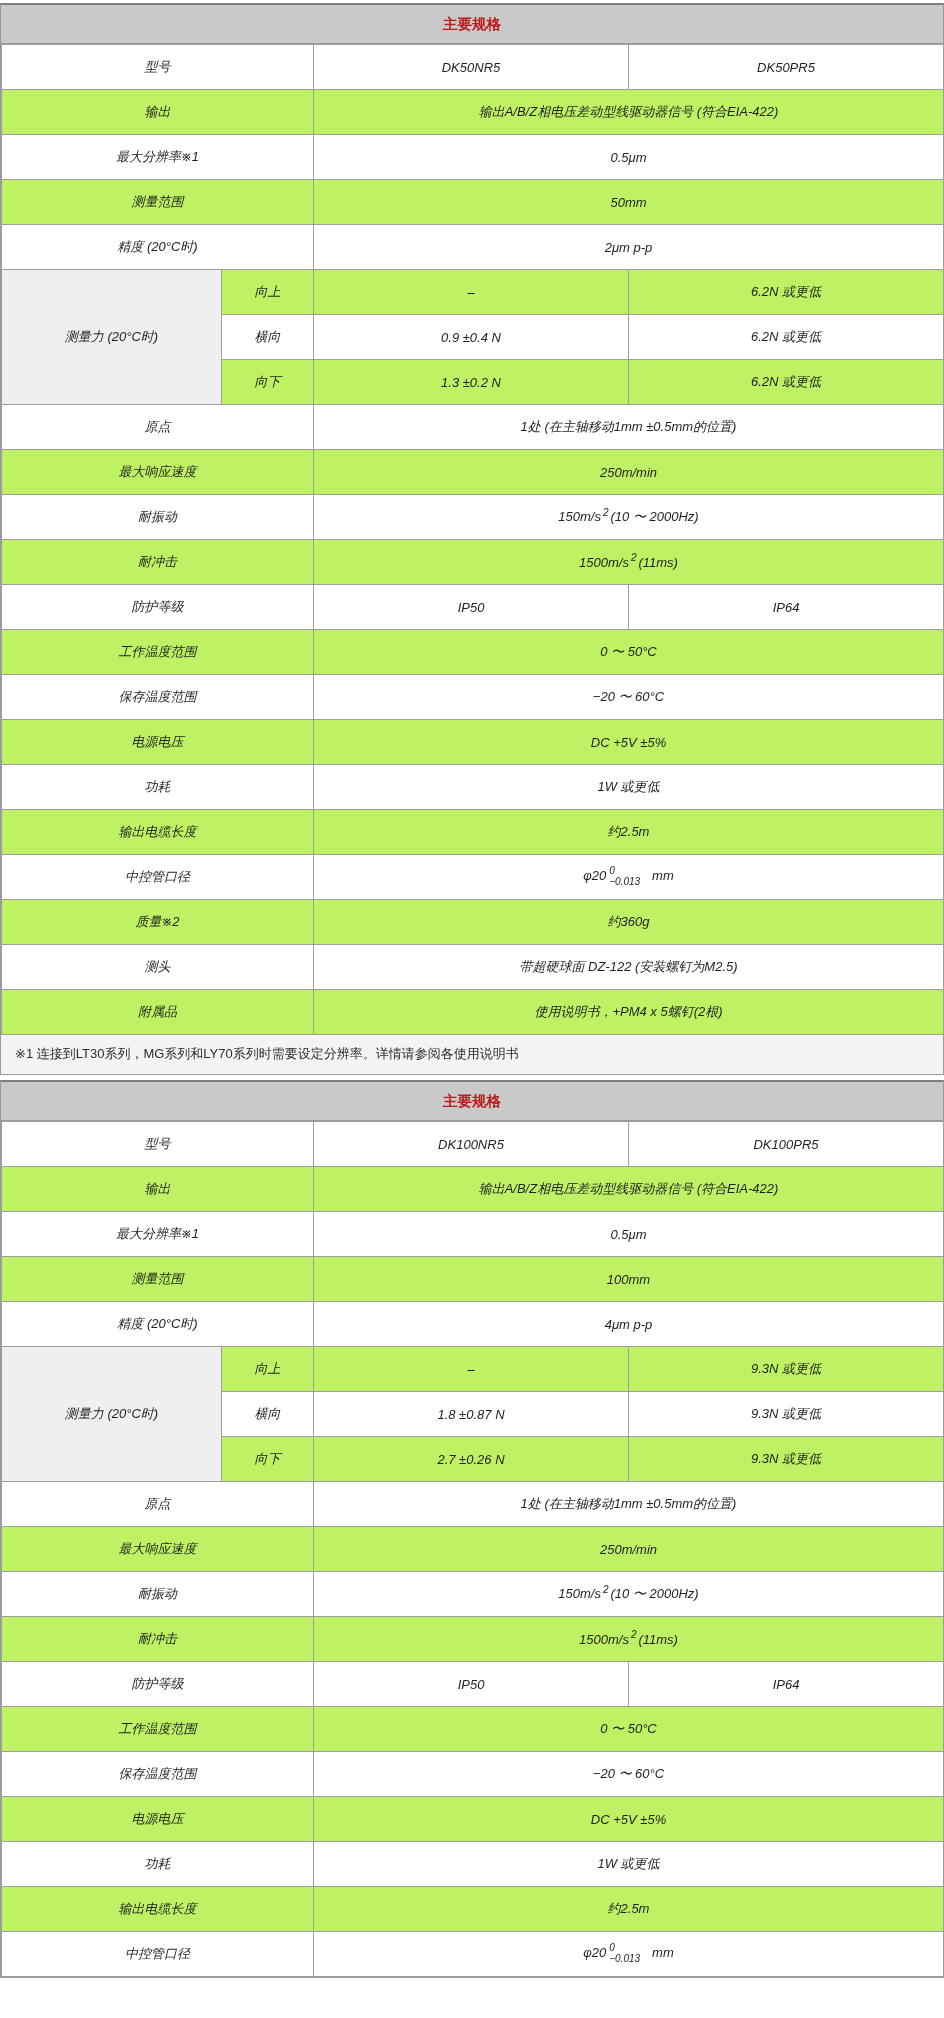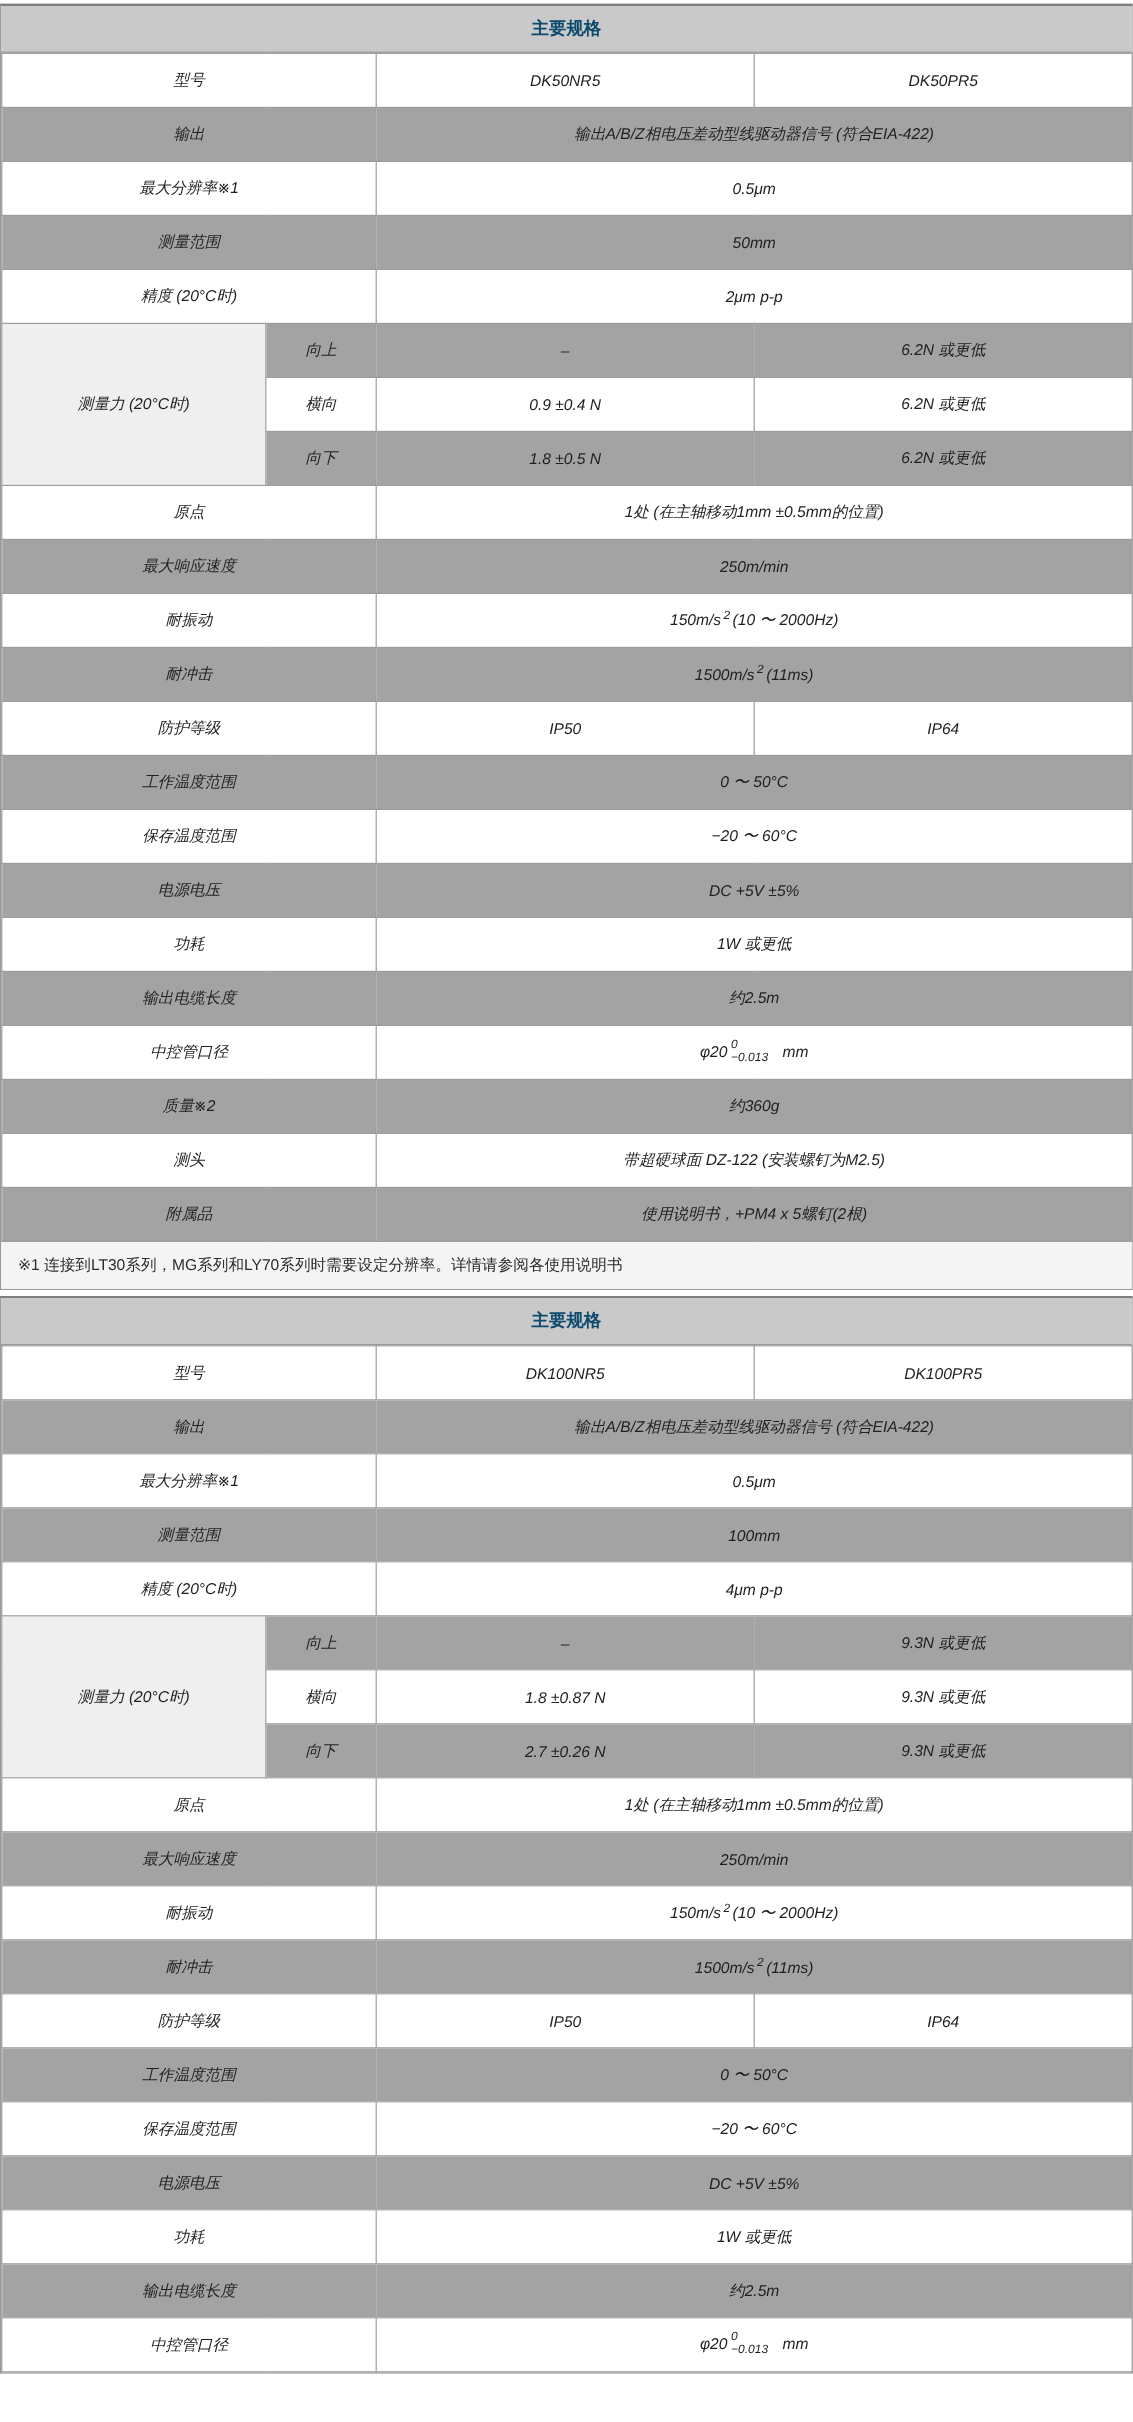--- a/index.html
+++ b/index.html
@@ -17,40 +17,40 @@
     margin: 0 0 5px 0;
     background: #ffffff;
   }
   .spec-title {
     background: #c9c9c9;
     height: 38px;
     line-height: 38px;
     text-align: center;
     font-weight: bold;
     font-size: 14.5px;
-    color: #0c4a6e;
+    color: #b91c1c;
     border-bottom: 1px solid #9a9a9a;
   }
   table.spec-table {
     width: 100%;
     border-collapse: collapse;
     table-layout: fixed;
     font-style: italic;
   }
   table.spec-table td {
     border: 1px solid #9e9e9e;
     height: 40px;
     text-align: center;
     vertical-align: middle;
     font-size: 13px;
     padding: 2px 8px;
     background: #ffffff;
     overflow: hidden;
   }
-  tr.alt td { background: #a3a3a3; }
+  tr.alt td { background: #bef264; }
   td.group-label { background: #efefef !important; }
 
   sup.unit-sup {
     font-size: 10px;
     vertical-align: super;
     line-height: 0;
     margin: 0 2px 0 2px;
   }
   .tol-stack {
     display: inline-flex;
@@ -112,21 +112,21 @@
           <td>–</td>
           <td>6.2N 或更低</td>
         </tr>
         <tr>
           <td>横向</td>
           <td>0.9 ±0.4 N</td>
           <td>6.2N 或更低</td>
         </tr>
         <tr class="alt">
           <td>向下</td>
-          <td>1.8 ±0.5 N</td>
+          <td>1.3 ±0.2 N</td>
           <td>6.2N 或更低</td>
         </tr>
         <tr>
           <td colspan="2">原点</td>
           <td colspan="2">1处 (在主轴移动1mm ±0.5mm的位置)</td>
         </tr>
         <tr class="alt">
           <td colspan="2">最大响应速度</td>
           <td colspan="2">250m/min</td>
         </tr>

